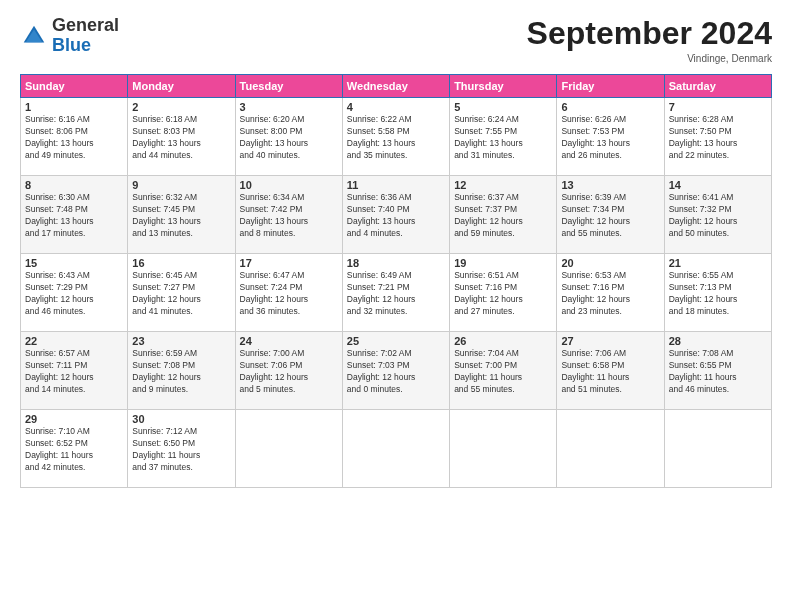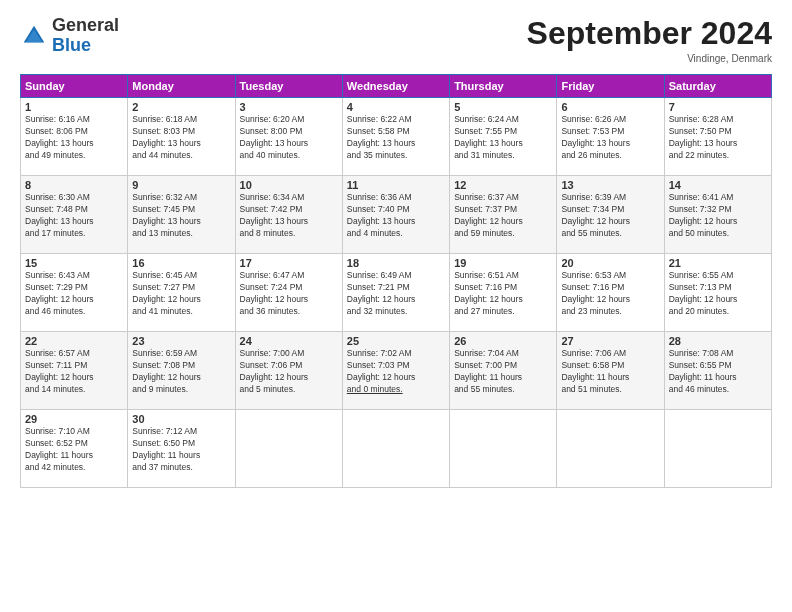--- a/index.html
+++ b/index.html
@@ -51,21 +51,21 @@
       font-size: 10px;
       color: #555;
       margin-top: 2px;
     }
     table {
       width: 100%;
       border-collapse: collapse;
       table-layout: fixed;
     }
     thead tr th {
-      background-color: #a21caf;
+      background-color: #ec4899;
       color: #fff;
       font-size: 11px;
       font-weight: bold;
       padding: 5px 4px;
       text-align: left;
       border: 1px solid #2d6db5;
     }
     tbody tr td {
       border: 1px solid #ccc;
       vertical-align: top;
@@ -265,21 +265,21 @@
             <span style="display: block; line-height: 1.4;">Sunrise: 6:53 AM</span>
             <span style="display: block; line-height: 1.4;">Sunset: 7:16 PM</span>
             <span style="display: block; line-height: 1.4;">Daylight: 12 hours</span>
             <span style="display: block; line-height: 1.4;">and 23 minutes.</span>
           </td>
           <td>
             <span class="day-num">21</span>
             <span style="display: block; line-height: 1.4;">Sunrise: 6:55 AM</span>
             <span style="display: block; line-height: 1.4;">Sunset: 7:13 PM</span>
             <span style="display: block; line-height: 1.4;">Daylight: 12 hours</span>
-            <span style="display: block; line-height: 1.4;">and 20 minutes.</span>
+            <span style="display: block; line-height: 1.4;">and 18 minutes.</span>
           </td>
         </tr>
         <tr>
           <td>
             <span class="day-num">22</span>
             <span style="display: block; line-height: 1.4;">Sunrise: 6:57 AM</span>
             <span style="display: block; line-height: 1.4;">Sunset: 7:11 PM</span>
             <span style="display: block; line-height: 1.4;">Daylight: 12 hours</span>
             <span style="display: block; line-height: 1.4;">and 14 minutes.</span>
           </td>
@@ -295,21 +295,21 @@
             <span style="display: block; line-height: 1.4;">Sunrise: 7:00 AM</span>
             <span style="display: block; line-height: 1.4;">Sunset: 7:06 PM</span>
             <span style="display: block; line-height: 1.4;">Daylight: 12 hours</span>
             <span style="display: block; line-height: 1.4;">and 5 minutes.</span>
           </td>
           <td>
             <span class="day-num">25</span>
             <span style="display: block; line-height: 1.4;">Sunrise: 7:02 AM</span>
             <span style="display: block; line-height: 1.4;">Sunset: 7:03 PM</span>
             <span style="display: block; line-height: 1.4;">Daylight: 12 hours</span>
-            <span style="display: block; line-height: 1.4; text-decoration: underline;">and 0 minutes.</span>
+            <span style="display: block; line-height: 1.4;">and 0 minutes.</span>
           </td>
           <td>
             <span class="day-num">26</span>
             <span style="display: block; line-height: 1.4;">Sunrise: 7:04 AM</span>
             <span style="display: block; line-height: 1.4;">Sunset: 7:00 PM</span>
             <span style="display: block; line-height: 1.4;">Daylight: 11 hours</span>
             <span style="display: block; line-height: 1.4;">and 55 minutes.</span>
           </td>
           <td>
             <span class="day-num">27</span>

